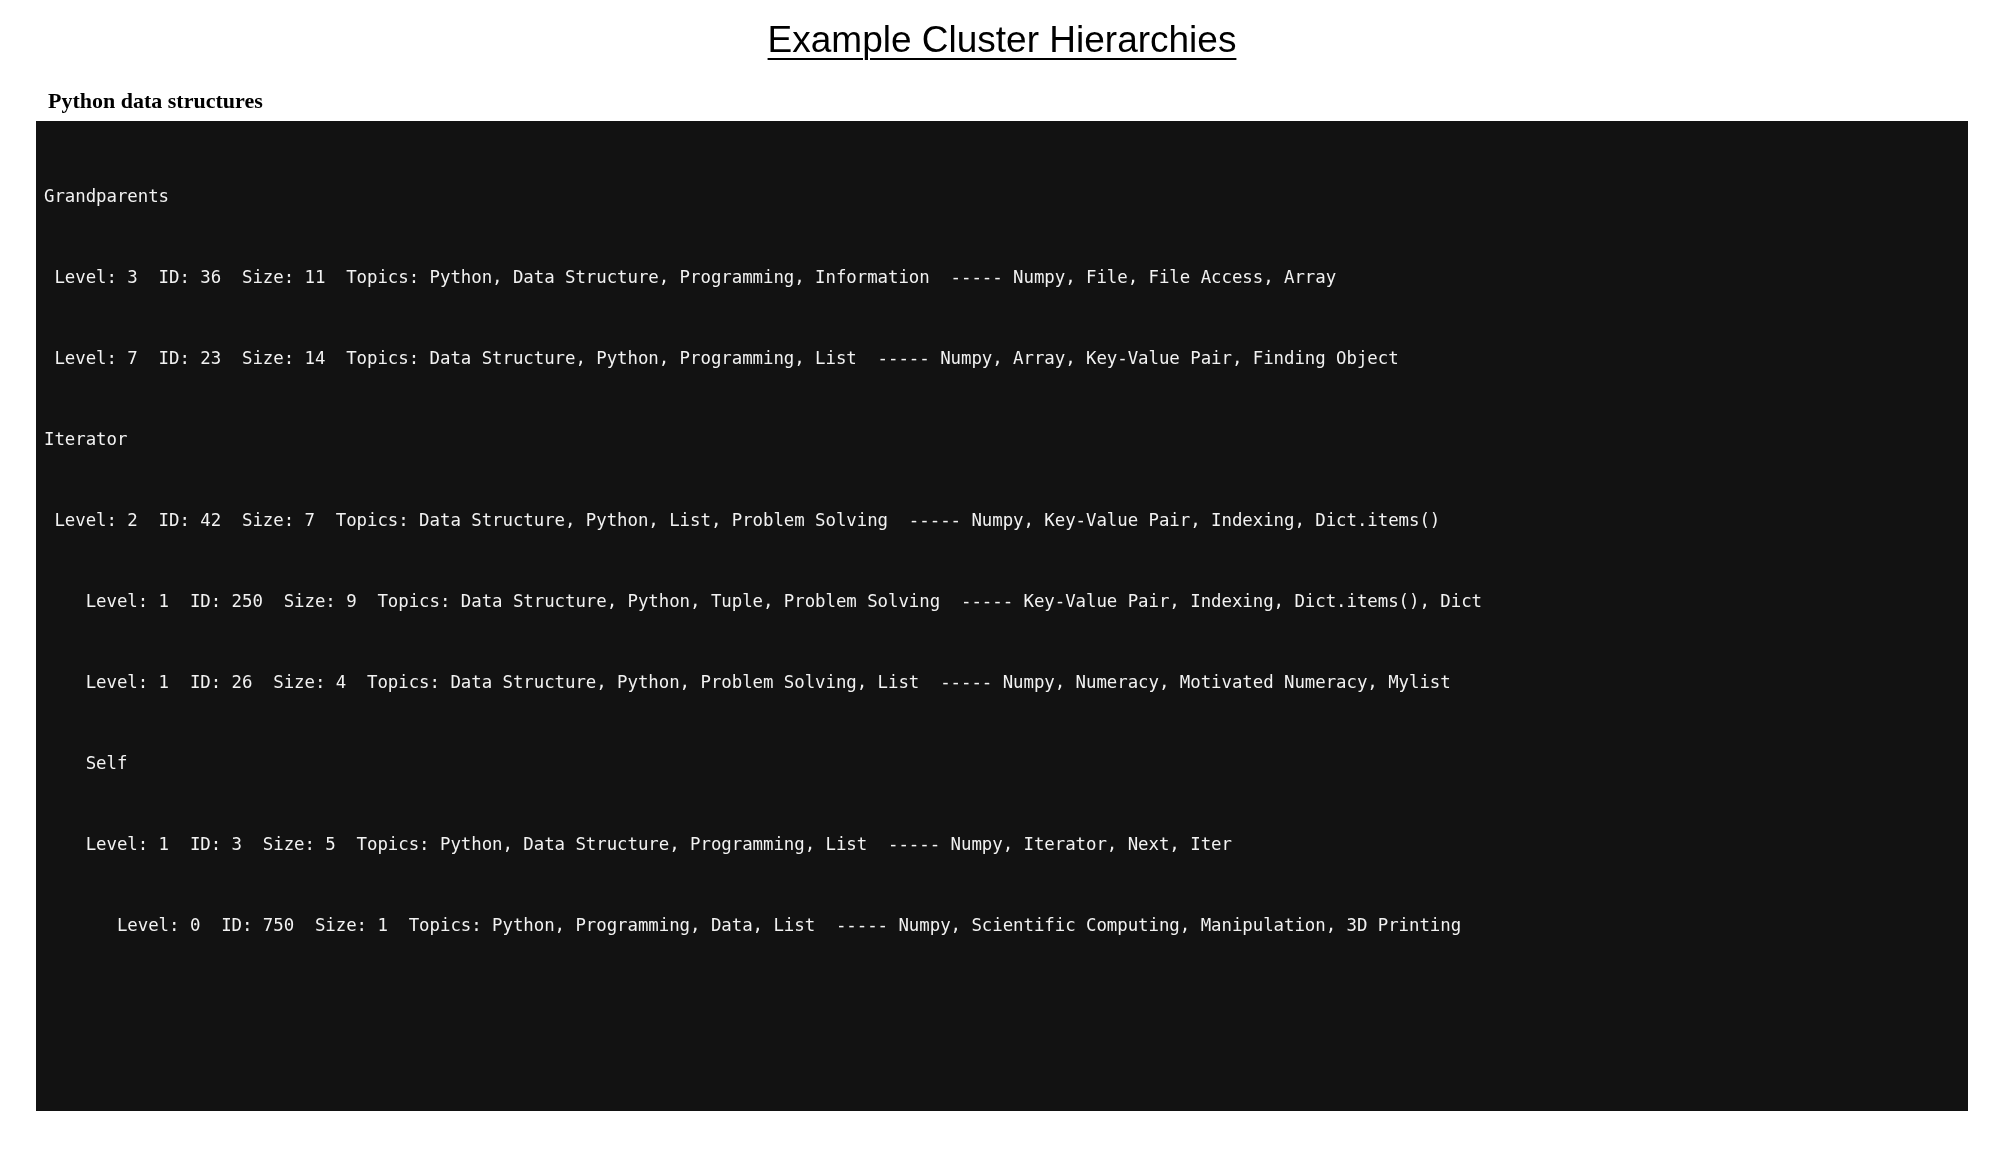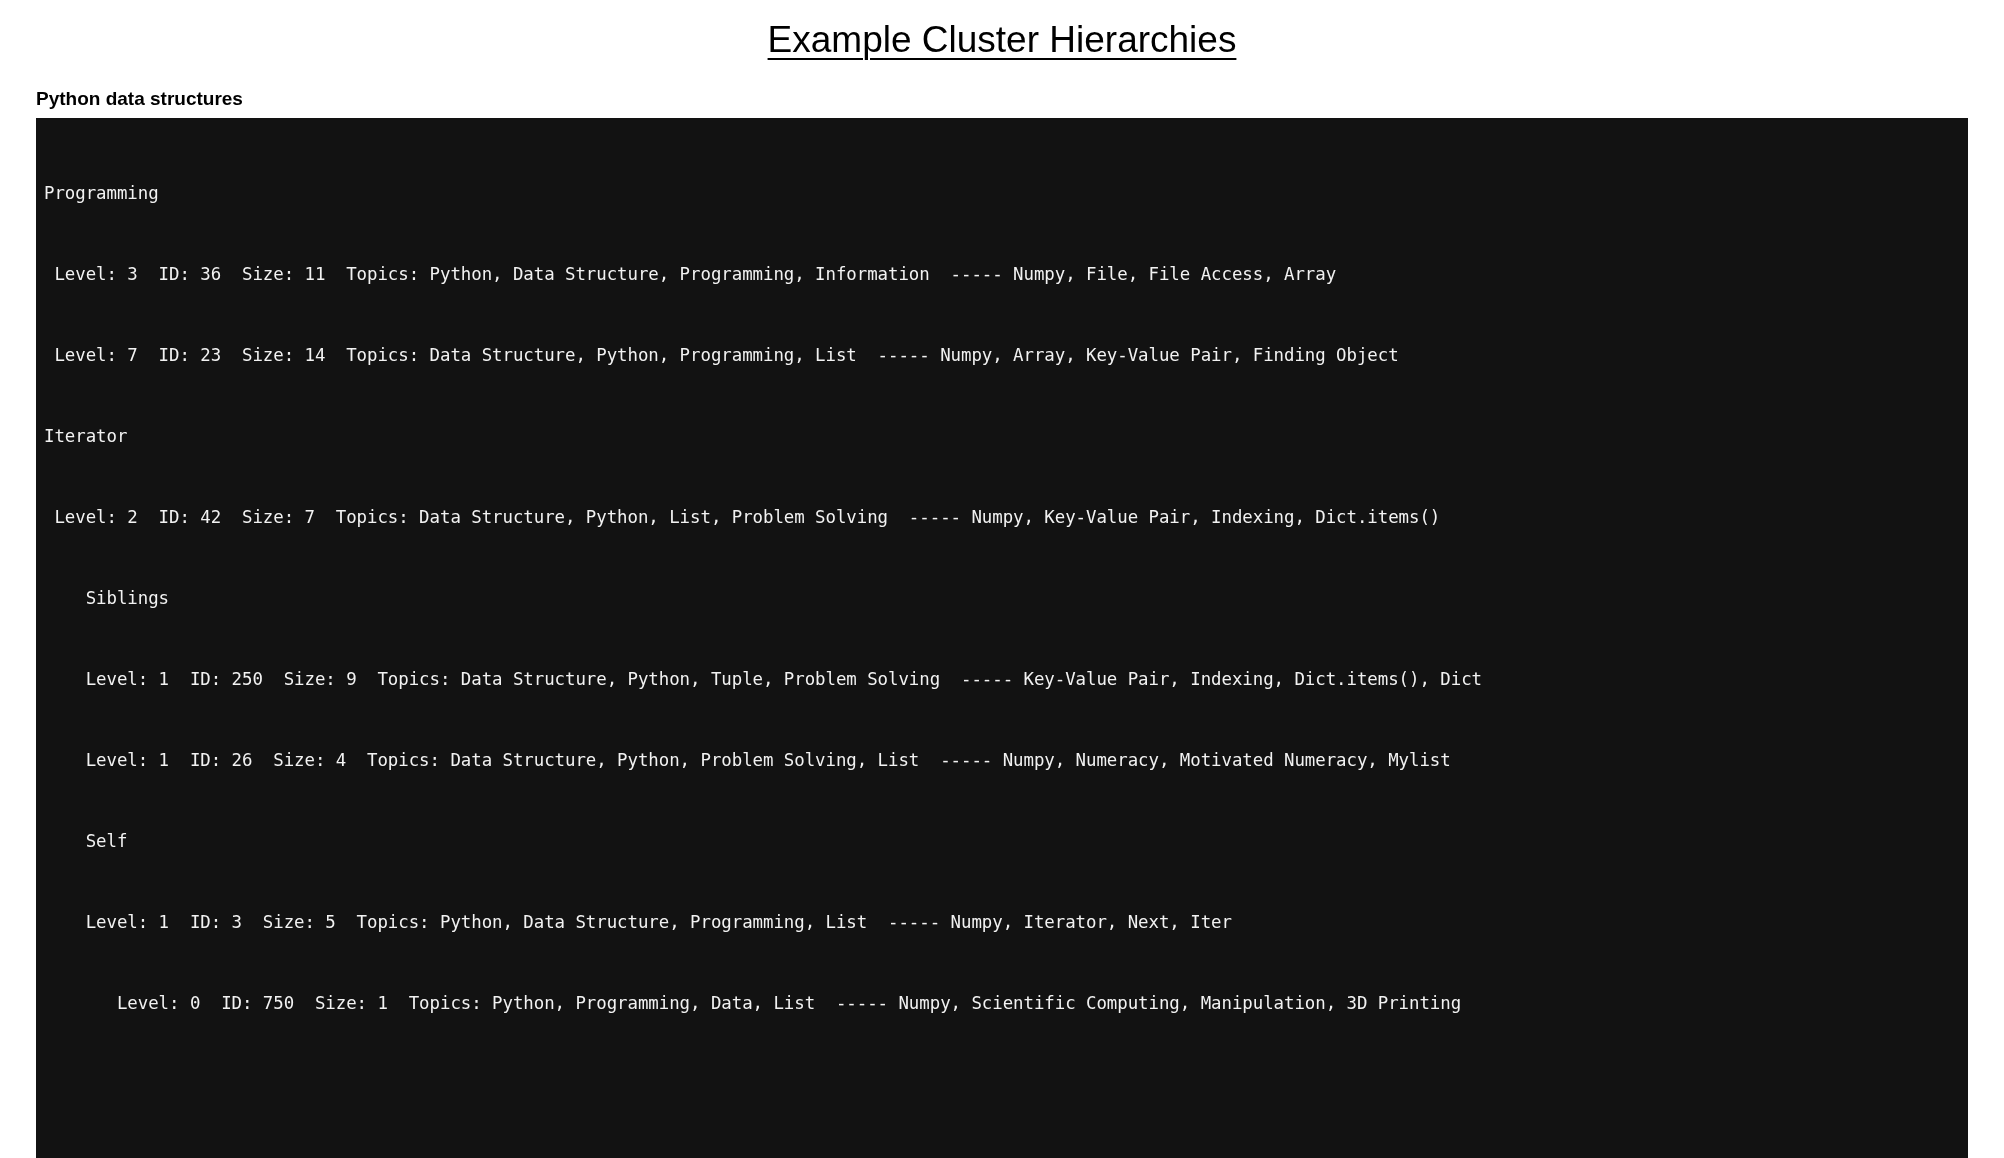--- a/index.html
+++ b/index.html
@@ -34,25 +34,25 @@
     text-underline-offset: 6px;
     text-decoration-thickness: 2px;
   }
   .section {
     margin-top: 26px;
   }
   .section:first-of-type {
     margin-top: 22px;
   }
   .section-heading {
-    font-family: Liberation Sans, sans-serif;
-    font-size: 19px;
+    font-family: Liberation Serif, serif;
+    font-size: 22px;
     font-weight: bold;
     line-height: 1.1;
-    margin: 0 0 8px 0;
+    margin: 0 0 8px 12px;
     padding: 0;
   }
   .code-block {
     background: #121212;
     color: #f2f2f2;
     font-family: "DejaVu Sans Mono", "Liberation Mono", monospace;
     font-size: 17.4px;
     line-height: 27px;
     padding: 8px 0 10px 8px;
     box-sizing: border-box;
@@ -71,26 +71,25 @@
 </head>
 <body>
 
 <div class="page">
 
   <h1 class="page-title"><span>Example Cluster Hierarchies</span></h1>
 
   <div class="section">
     <h2 class="section-heading">Python data structures</h2>
     <div class="code-block">
-      <div class="code-line">Programming</div>
+      <div class="code-line">Grandparents</div>
       <div class="code-line"> Level: 3  ID: 36  Size: 11  Topics: Python, Data Structure, Programming, Information  ----- Numpy, File, File Access, Array</div>
       <div class="code-line"> Level: 7  ID: 23  Size: 14  Topics: Data Structure, Python, Programming, List  ----- Numpy, Array, Key-Value Pair, Finding Object</div>
       <div class="code-line">Iterator</div>
       <div class="code-line"> Level: 2  ID: 42  Size: 7  Topics: Data Structure, Python, List, Problem Solving  ----- Numpy, Key-Value Pair, Indexing, Dict.items()</div>
-      <div class="code-line">    Siblings</div>
       <div class="code-line">    Level: 1  ID: 250  Size: 9  Topics: Data Structure, Python, Tuple, Problem Solving  ----- Key-Value Pair, Indexing, Dict.items(), Dict</div>
       <div class="code-line">    Level: 1  ID: 26  Size: 4  Topics: Data Structure, Python, Problem Solving, List  ----- Numpy, Numeracy, Motivated Numeracy, Mylist</div>
       <div class="code-line">    Self</div>
       <div class="code-line">    Level: 1  ID: 3  Size: 5  Topics: Python, Data Structure, Programming, List  ----- Numpy, Iterator, Next, Iter</div>
       <div class="code-line">       Level: 0  ID: 750  Size: 1  Topics: Python, Programming, Data, List  ----- Numpy, Scientific Computing, Manipulation, 3D Printing</div>
       
       
       
       
     </div>

